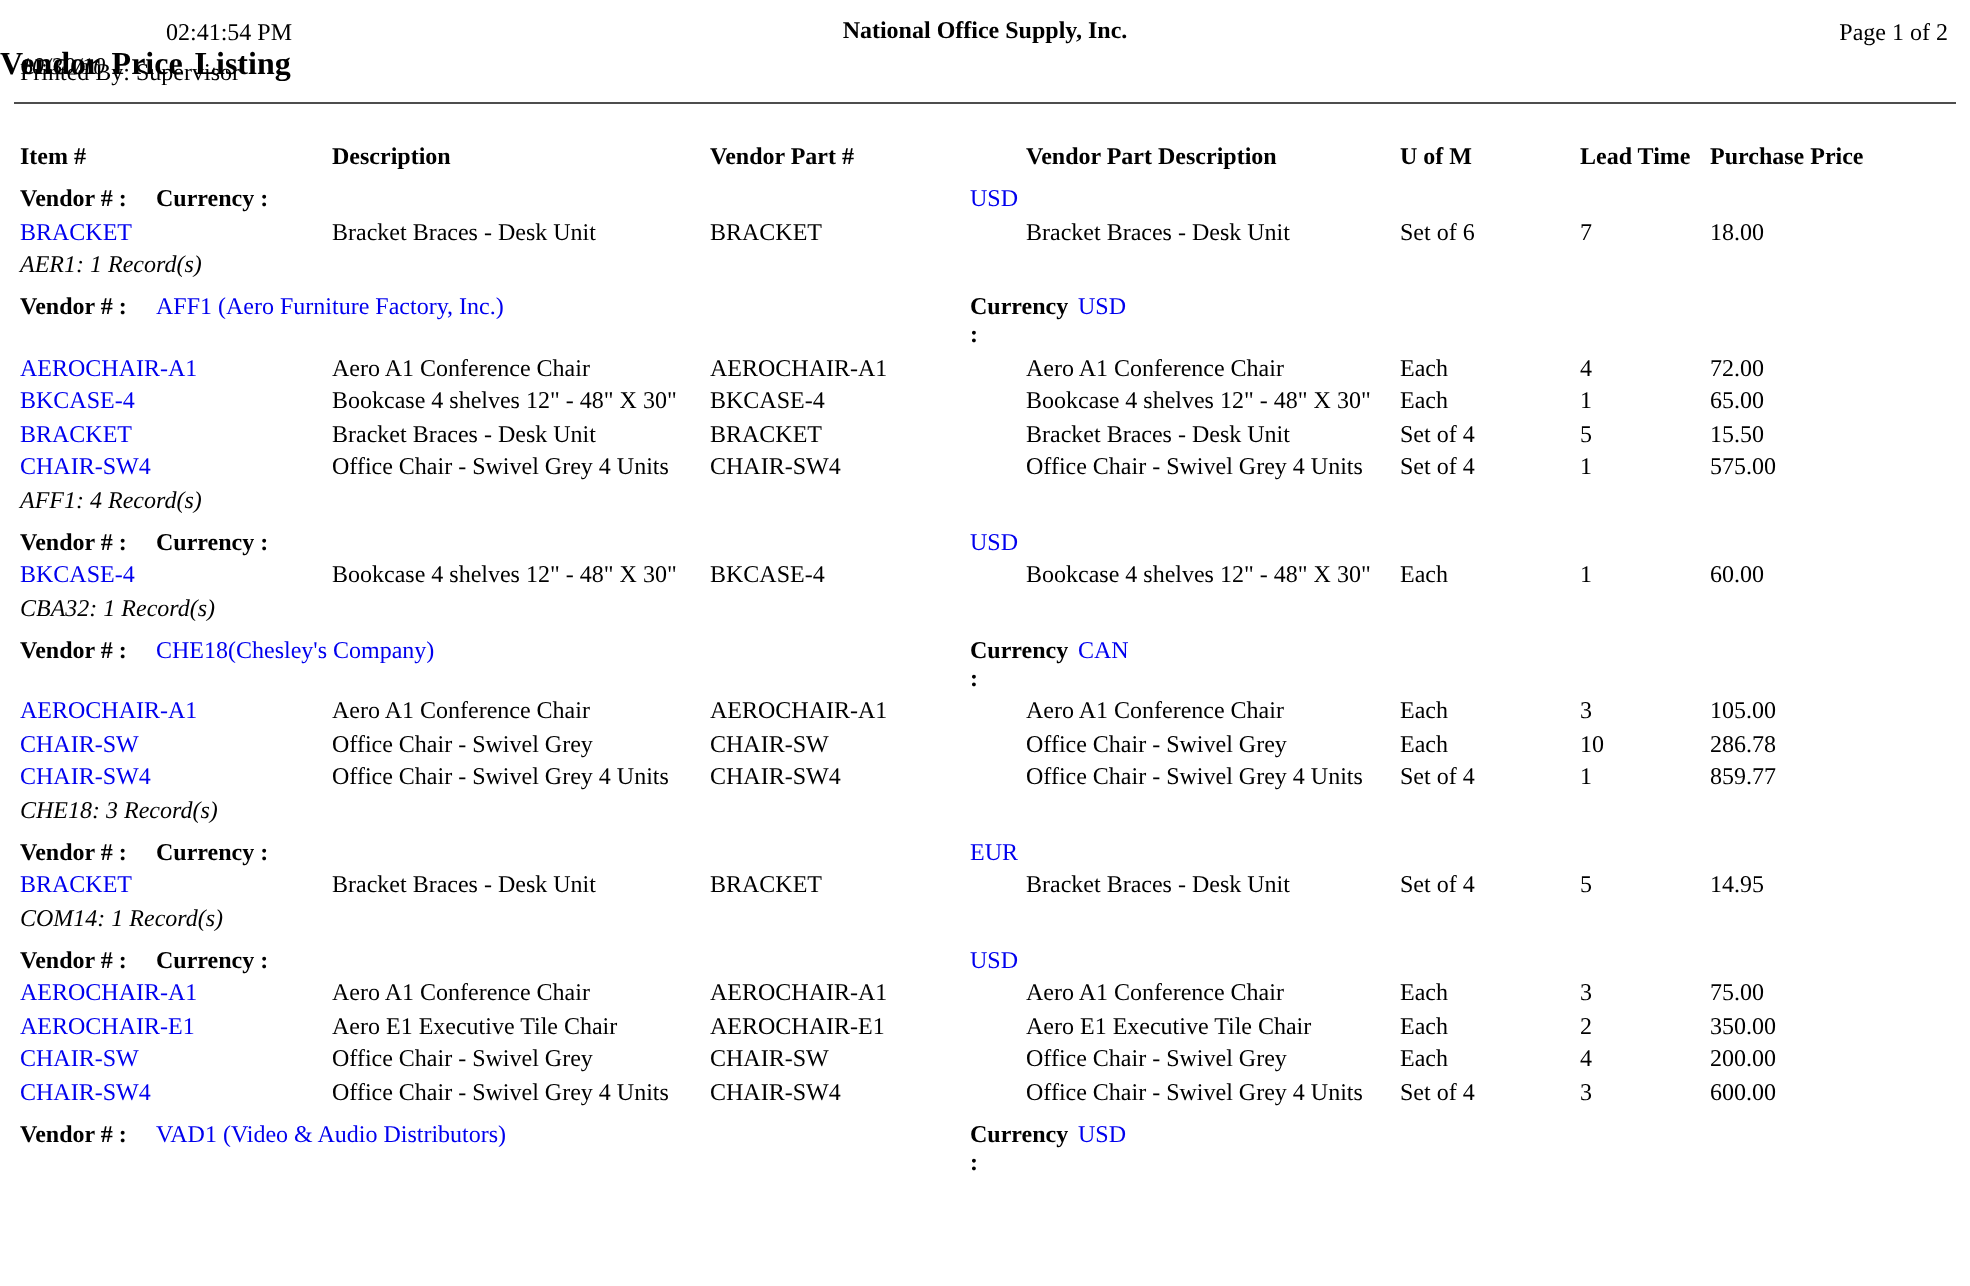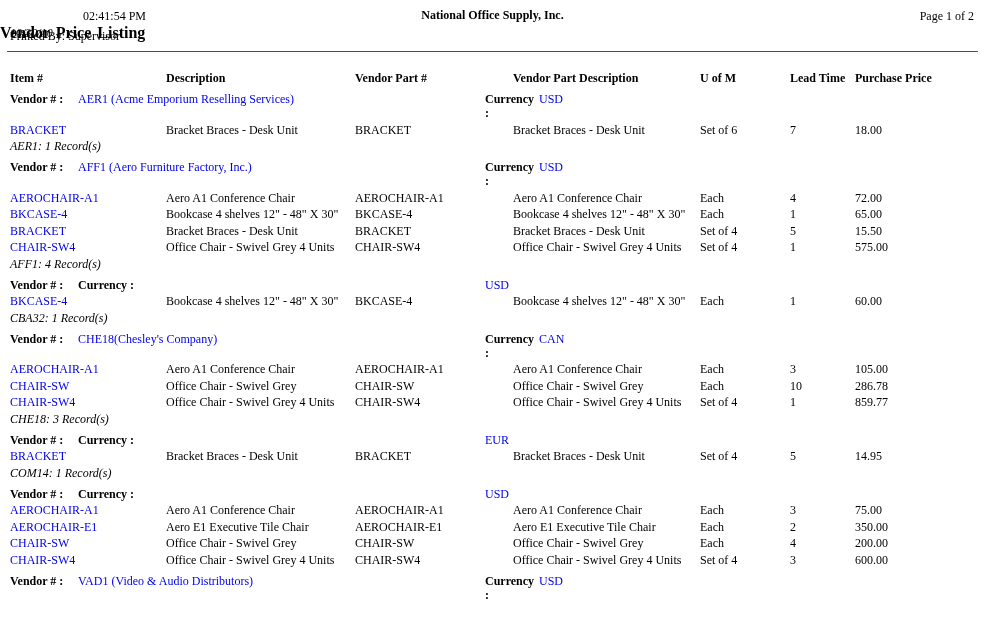--- a/index.html
+++ b/index.html
@@ -71,21 +71,20 @@
     <span>Vendor Part #</span>
     <span>Vendor Part Description</span>
     <span>U of M</span>
     <span class="num">Lead Time</span>
     <span class="num">Purchase Price</span>
   </div>
 
   <section>
     <div class="vgrid">
       <span class="b">Vendor # :</span>
-      <a class="link">AER1 (Acme Emporium Reselling Services)</a>
       <span class="b">Currency :</span>
       <a class="link">USD</a>
     </div>
     <div class="grid">
       <a class="link">BRACKET</a>
       <span>Bracket Braces - Desk Unit</span>
       <span>BRACKET</span>
       <span>Bracket Braces - Desk Unit</span>
       <span>Set of 6</span>
       <span class="num">7</span>

